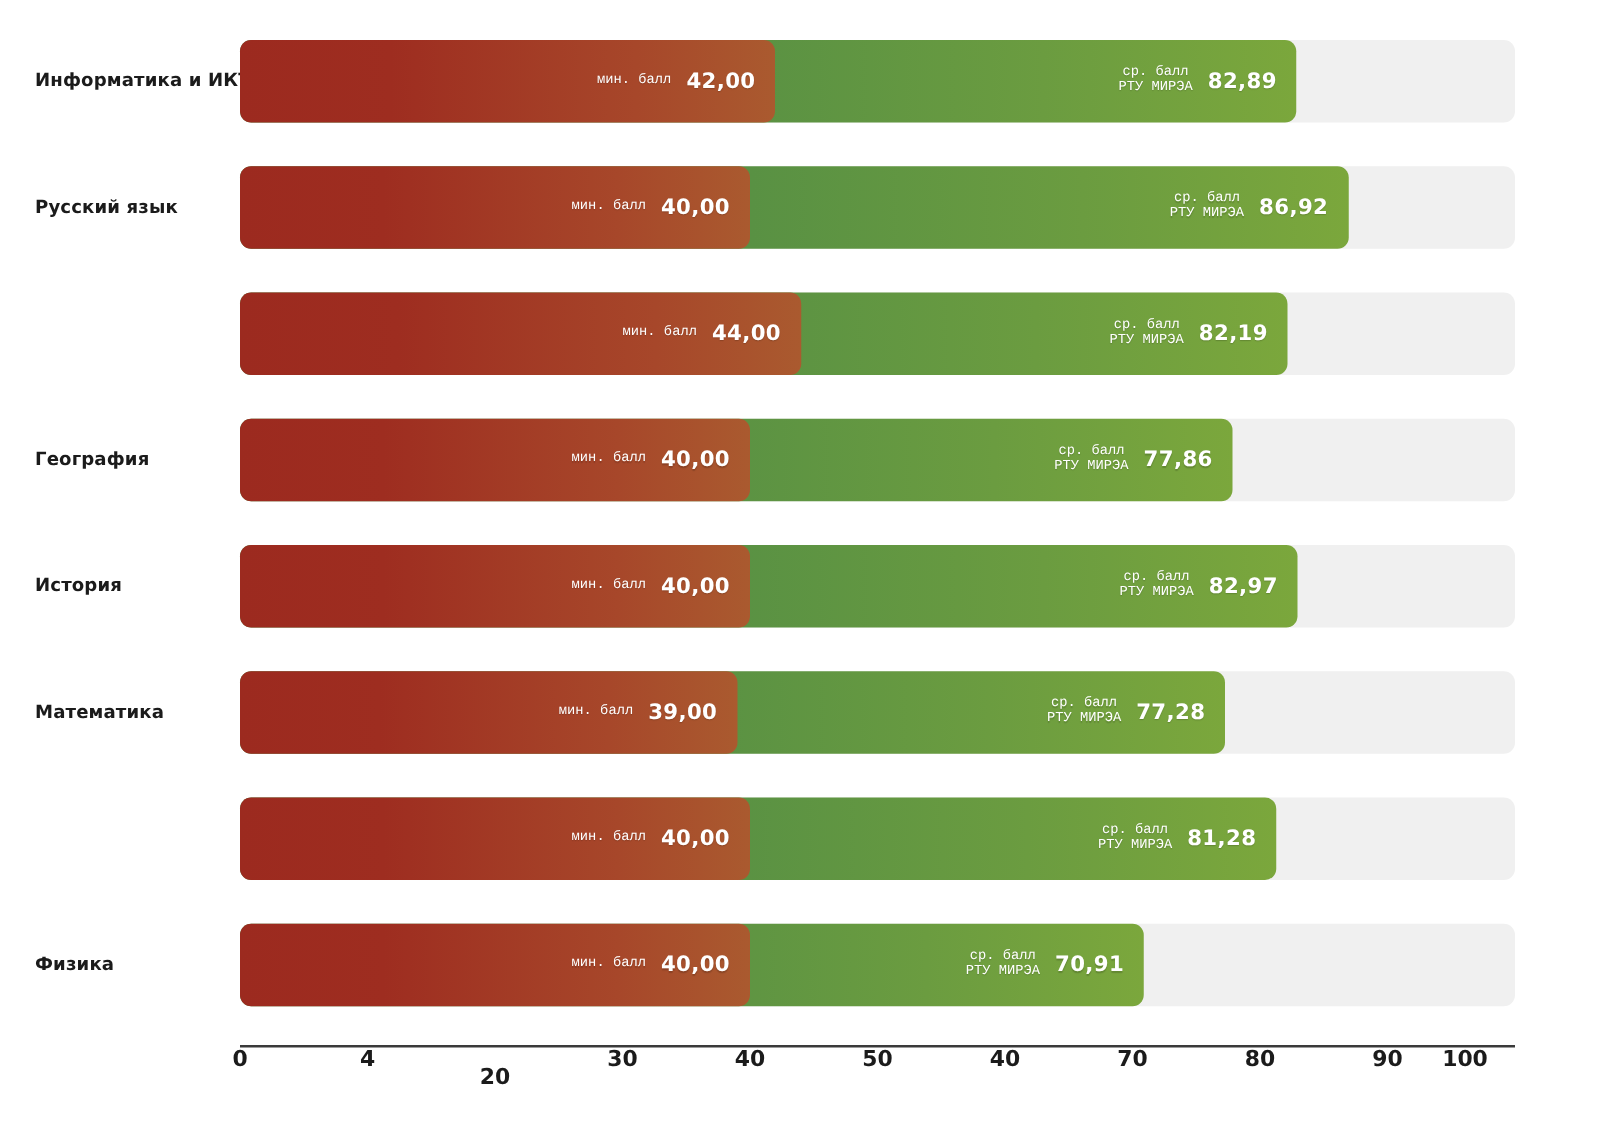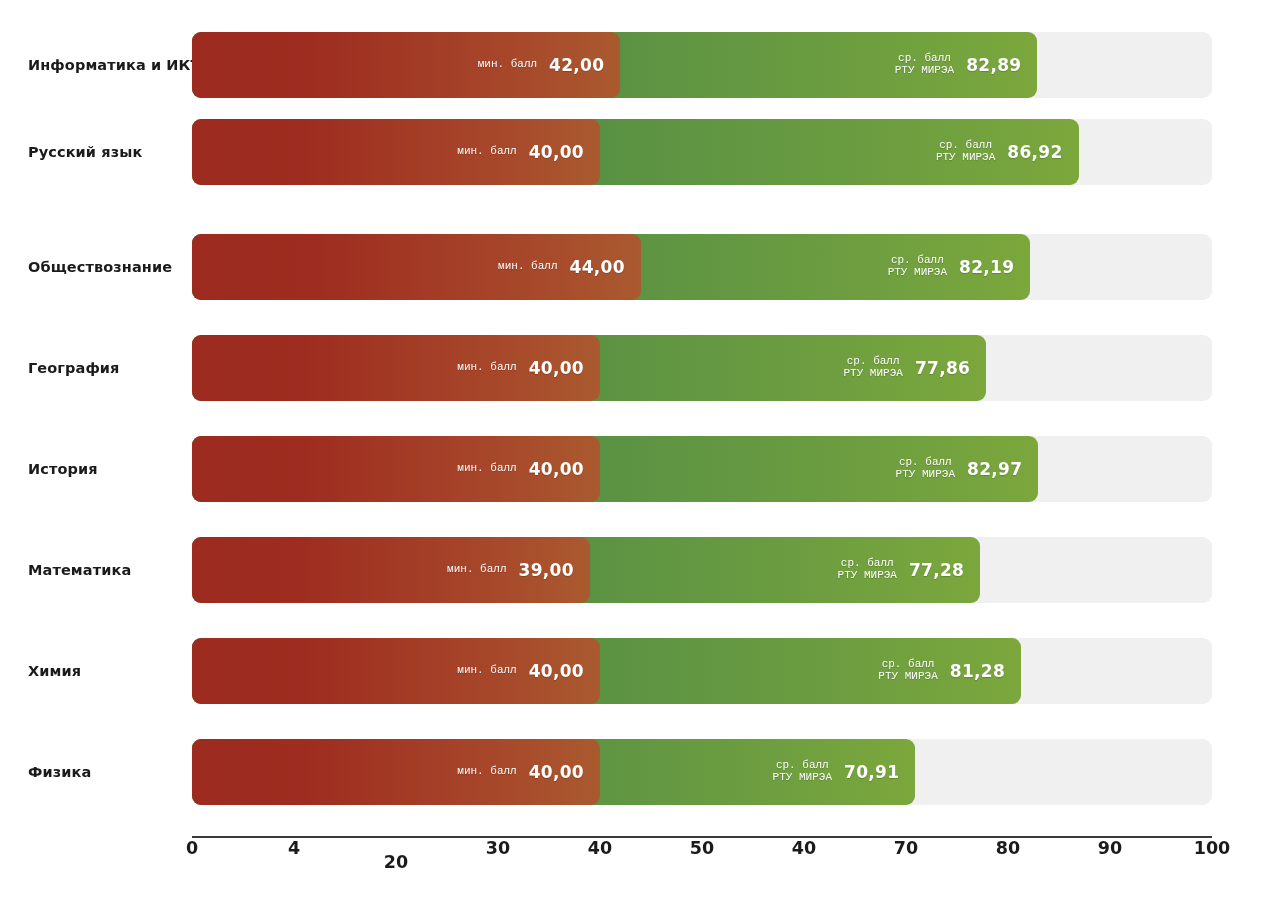--- a/index.html
+++ b/index.html
@@ -151,39 +151,38 @@
             </div>
           </div>
           <div class="seg seg-min" style="width: 428.4px;">
             <div class="cap">
               <div class="cap-text">мин. балл</div>
               <div class="cap-value">42,00</div>
             </div>
           </div>
         </div>
       </div>
-      <div class="row" style="top: 119px;">
+      <div class="row" style="top: 133px;">
         <div class="cat-label">Русский язык</div>
         <div class="track">
           <div class="seg seg-avg" style="width: 886.584px;">
             <div class="cap">
               <div class="cap-text">ср. балл<span class="l2">РТУ МИРЭА</span></div>
               <div class="cap-value">86,92</div>
             </div>
           </div>
           <div class="seg seg-min" style="width: 408px;">
             <div class="cap">
               <div class="cap-text">мин. балл</div>
               <div class="cap-value">40,00</div>
             </div>
           </div>
         </div>
       </div>
       <div class="row" style="top: 234px;">
-        <div class="cat-label">Обществознание</div>
         <div class="track">
           <div class="seg seg-avg" style="width: 838.338px;">
             <div class="cap">
               <div class="cap-text">ср. балл<span class="l2">РТУ МИРЭА</span></div>
               <div class="cap-value">82,19</div>
             </div>
           </div>
           <div class="seg seg-min" style="width: 448.8px;">
             <div class="cap">
               <div class="cap-text">мин. балл</div>
@@ -237,21 +236,20 @@
           </div>
           <div class="seg seg-min" style="width: 397.8px;">
             <div class="cap">
               <div class="cap-text">мин. балл</div>
               <div class="cap-value">39,00</div>
             </div>
           </div>
         </div>
       </div>
       <div class="row" style="top: 638px;">
-        <div class="cat-label">Химия</div>
         <div class="track">
           <div class="seg seg-avg" style="width: 829.056px;">
             <div class="cap">
               <div class="cap-text">ср. балл<span class="l2">РТУ МИРЭА</span></div>
               <div class="cap-value">81,28</div>
             </div>
           </div>
           <div class="seg seg-min" style="width: 408px;">
             <div class="cap">
               <div class="cap-text">мин. балл</div>
@@ -283,15 +281,15 @@
       <div class="tick-label" style="left: 192px;">0</div>
       <div class="tick-label" style="left: 294px;">4</div>
       <div class="tick-label" style="left: 396px; margin-top: 14px;">20</div>
       <div class="tick-label" style="left: 498px;">30</div>
       <div class="tick-label" style="left: 600px; text-align: center;">40</div>
       <div class="tick-label" style="left: 702px;">50</div>
       <div class="tick-label" style="left: 804px;">40</div>
       <div class="tick-label" style="left: 906px;">70</div>
       <div class="tick-label" style="left: 1008px;">80</div>
       <div class="tick-label" style="left: 1110px;">90</div>
-      <div class="tick-label" style="left: 1212px;">100</div>
+      <div class="tick-label" style="left: 1172px;">100</div>
     </div>
 </div>
 
 </body></html>

